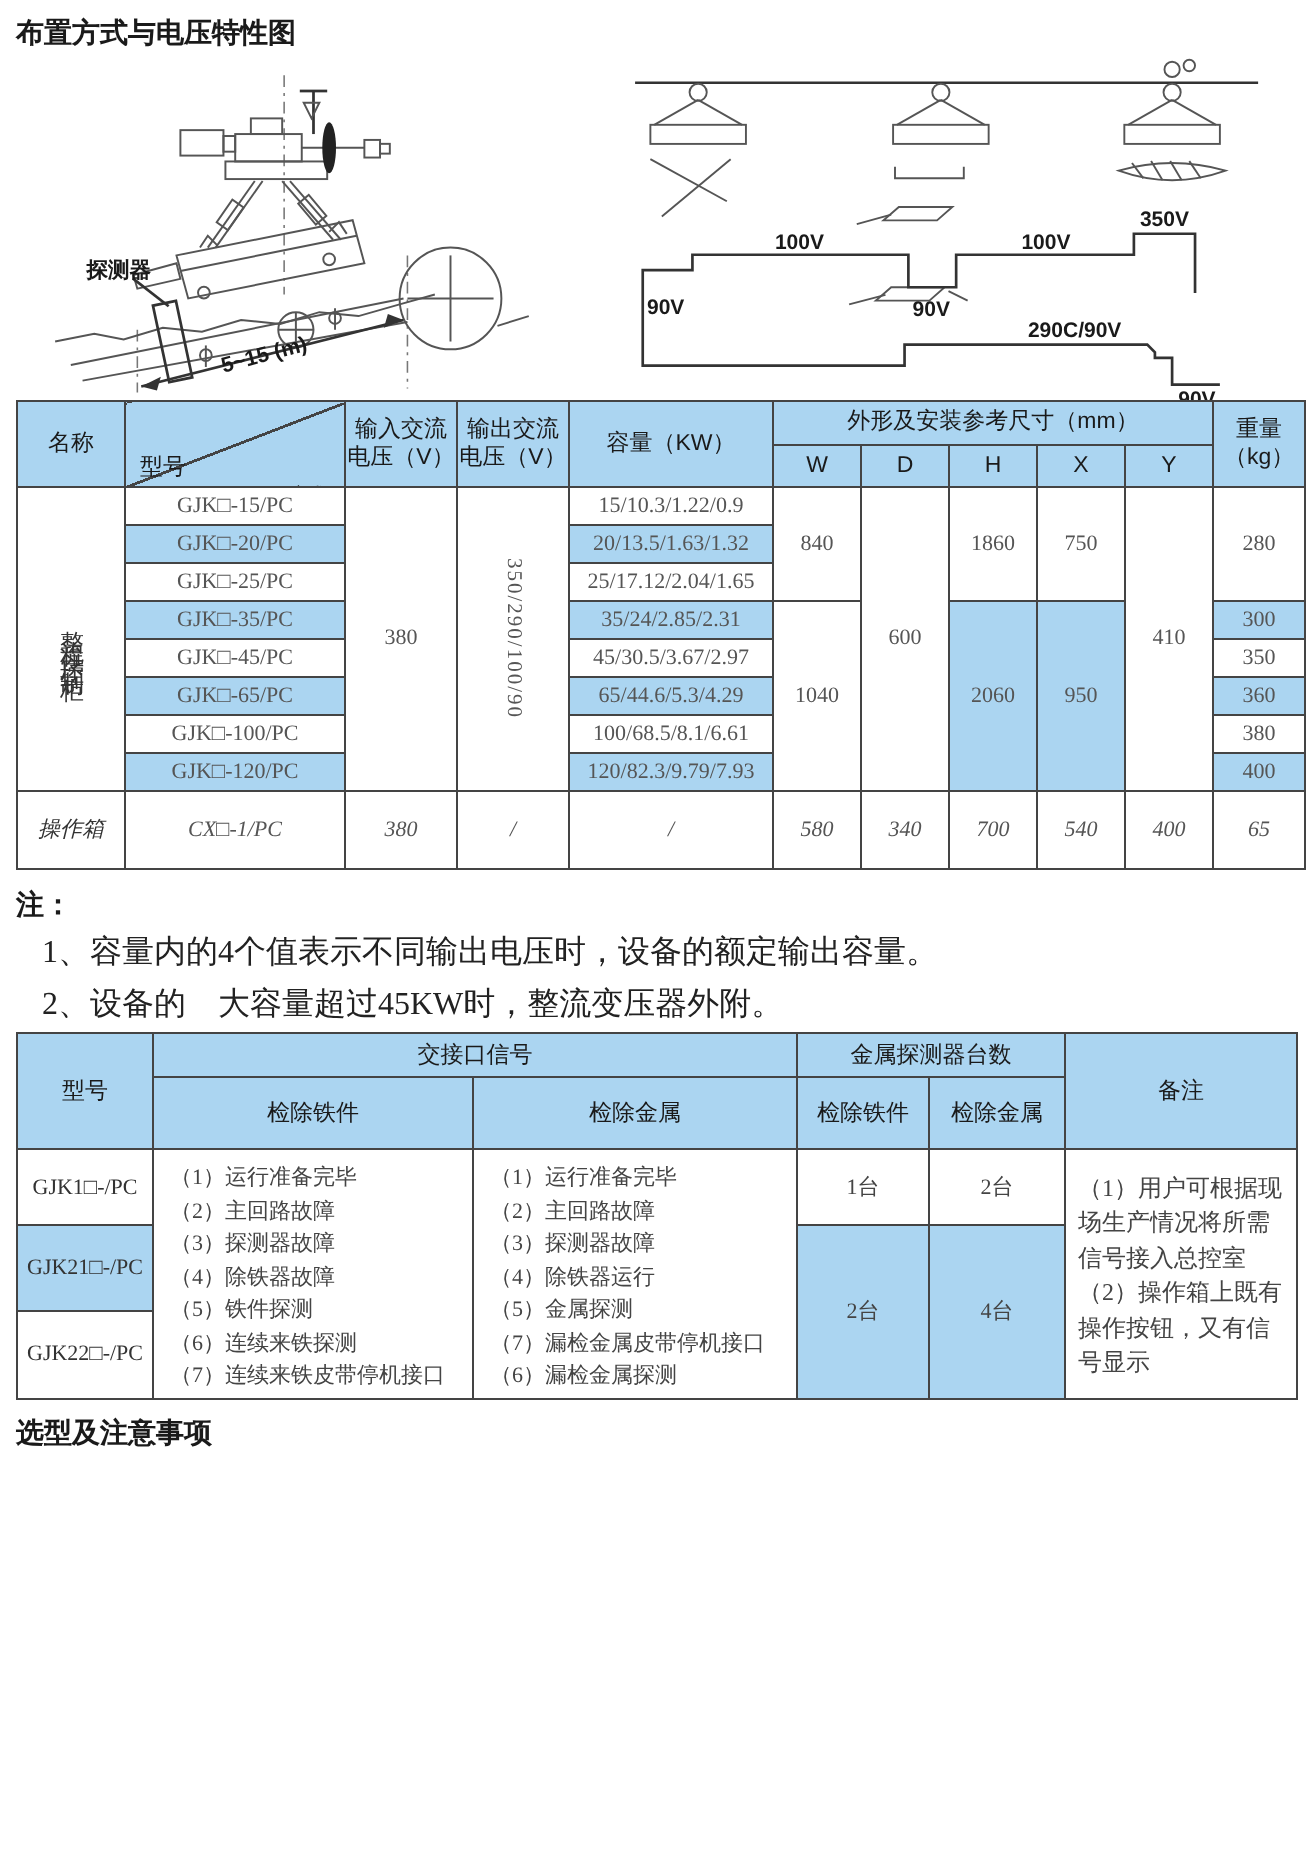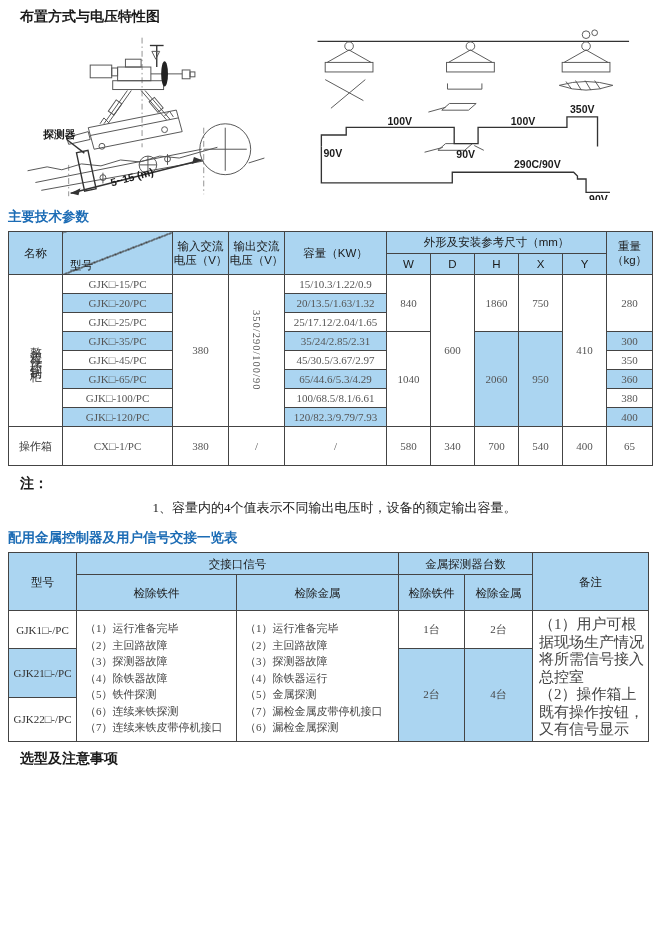--- a/index.html
+++ b/index.html
@@ -1,49 +1,49 @@
 <!DOCTYPE html>
 <html><head>
 <meta charset="utf-8">
 <style>
   html,body{margin:0;padding:0;background:#fff;}
   body{width:654px;font-family:"Liberation Sans",sans-serif;color:#222;}
   .page{padding:8px 7px 6px 8px;width:640px;}
 
-  .h-black{font-size:14px;font-weight:bold;color:#1a1a1a;margin:0 0 2px 12px;}
+  .h-black{font-size:14px;font-weight:bold;color:#1a1a1a;margin:0 0 2px 0;}
   .h-blue{font-size:13.5px;font-weight:bold;color:#1c6cb5;margin:8px 0 5px 0;}
 
   .diagrams{display:flex;height:172px;align-items:flex-start;}
   svg{display:block;}
   .ln{stroke:#555;stroke-width:1;fill:none;}
   .lnb{stroke:#333;stroke-width:1.4;fill:none;}
   .dash{stroke:#777;stroke-width:0.8;fill:none;stroke-dasharray:6 3 1.5 3;}
   .svglabel{font-family:"Liberation Sans",sans-serif;font-size:11px;font-weight:bold;fill:#1a1a1a;}
 
   table{border-collapse:collapse;table-layout:fixed;width:640px;}
   td,th{border:1px solid #444;text-align:center;vertical-align:middle;padding:0;overflow:hidden;}
   th{background:#abd5f1;font-weight:normal;font-size:11.5px;color:#1a1a1a;white-space:pre-line;line-height:14px;}
   .t1 td{font-family:"Liberation Serif",serif;font-size:11px;color:#555;height:18px;line-height:13px;text-align:center;}
   .t1 tr{height:18px;}
-  .t1 .rowtall{height:39px;}
+  .t1 .rowtall{height:39px;font-style:italic;}
   .b{background:#abd5f1;}
   .vtext{writing-mode:vertical-rl;margin:0 auto;font-size:10.5px;letter-spacing:1px;color:#555;}
   .vcjk{writing-mode:vertical-rl;margin:0 auto;font-size:12px;letter-spacing:4px;color:#333;}
   .corner{position:relative;background:
       linear-gradient(to bottom right,rgba(0,0,0,0) calc(50% - 0.7px),#444 calc(50% - 0.7px),#444 calc(50% + 0.7px),rgba(0,0,0,0) calc(50% + 0.7px)),#abd5f1;}
   .corner .p-top{position:absolute;top:2px;right:5px;font-size:11.5px;margin-top:39px;}
   .corner .p-bot{position:absolute;bottom:2px;left:7px;font-size:11.5px;}
 
   .notes{margin-top:9px;}
-  .notes .item{font-family:"Liberation Serif",serif;font-size:13px;color:#222;line-height:26px;padding-left:13px;text-align:center;}
+  .notes .item{font-family:"Liberation Serif",serif;font-size:16px;color:#222;line-height:26px;padding-left:13px;}
 
   .t2 td{font-family:"Liberation Serif",serif;font-size:11px;color:#444;}
   .t2 .model{font-size:11px;color:#333;}
   .t2 .siglist{text-align:left;padding:6px 6px 2px 8px;white-space:pre-line;line-height:16.5px;font-size:11px;}
-  .t2 .remark{text-align:left;padding:5px 4px 2px 6px;white-space:pre-line;line-height:17.5px;font-size:15px;}
+  .t2 .remark{text-align:left;padding:5px 4px 2px 6px;white-space:pre-line;line-height:17.5px;font-size:12px;}
 
   .para{font-family:"Liberation Serif",serif;font-size:13.8px;color:#222;line-height:25.5px;text-indent:2em;text-align:justify;margin:0;}
   .expl{margin-top:10px;}
   .sel{margin-top:8px;}
 </style>
 </head>
 <body>
 
 <div class="page">
 
@@ -151,21 +151,20 @@
       <text class="svglabel" x="98" y="101" text-anchor="middle">100V</text>
       <text class="svglabel" x="227" y="101" text-anchor="middle">100V</text>
       <text class="svglabel" x="289" y="89" text-anchor="middle">350V</text>
       <text class="svglabel" x="28" y="135" text-anchor="middle">90V</text>
       <text class="svglabel" x="167" y="136" text-anchor="middle">90V</text>
       <text class="svglabel" x="242" y="147" text-anchor="middle">290C/90V</text>
       <text class="svglabel" x="306" y="183" text-anchor="middle">90V</text>
     </svg>
   </div>
 
-  <div class="h-blue">主要技术参数</div>
 
   <table class="t1">
     <colgroup>
       <col style="width:54px">
         <col style="width:110px">
         <col style="width:56px">
         <col style="width:56px">
       <col style="width:102px">
         <col style="width:44px">
         <col style="width:44px">
@@ -262,23 +261,23 @@
       <td>540</td>
       <td>400</td>
       <td>65</td>
     </tr>
   </tbody>
     </table>
 
   <div class="notes">
     <div class="h-black">注：</div>
     <div class="item">1、容量内的4个值表示不同输出电压时，设备的额定输出容量。</div>
+    <div class="item">2、设备的　大容量超过45KW时，整流变压器外附。</div>
   </div>
 
-  <div class="h-blue">配用金属控制器及用户信号交接一览表</div>
 
   <table class="t2">
     <colgroup>
       <col style="width:68px">
         <col style="width:160px">
         <col style="width:162px">
       <col style="width:66px">
         <col style="width:68px">
         <col style="width:116px">
     </colgroup>

